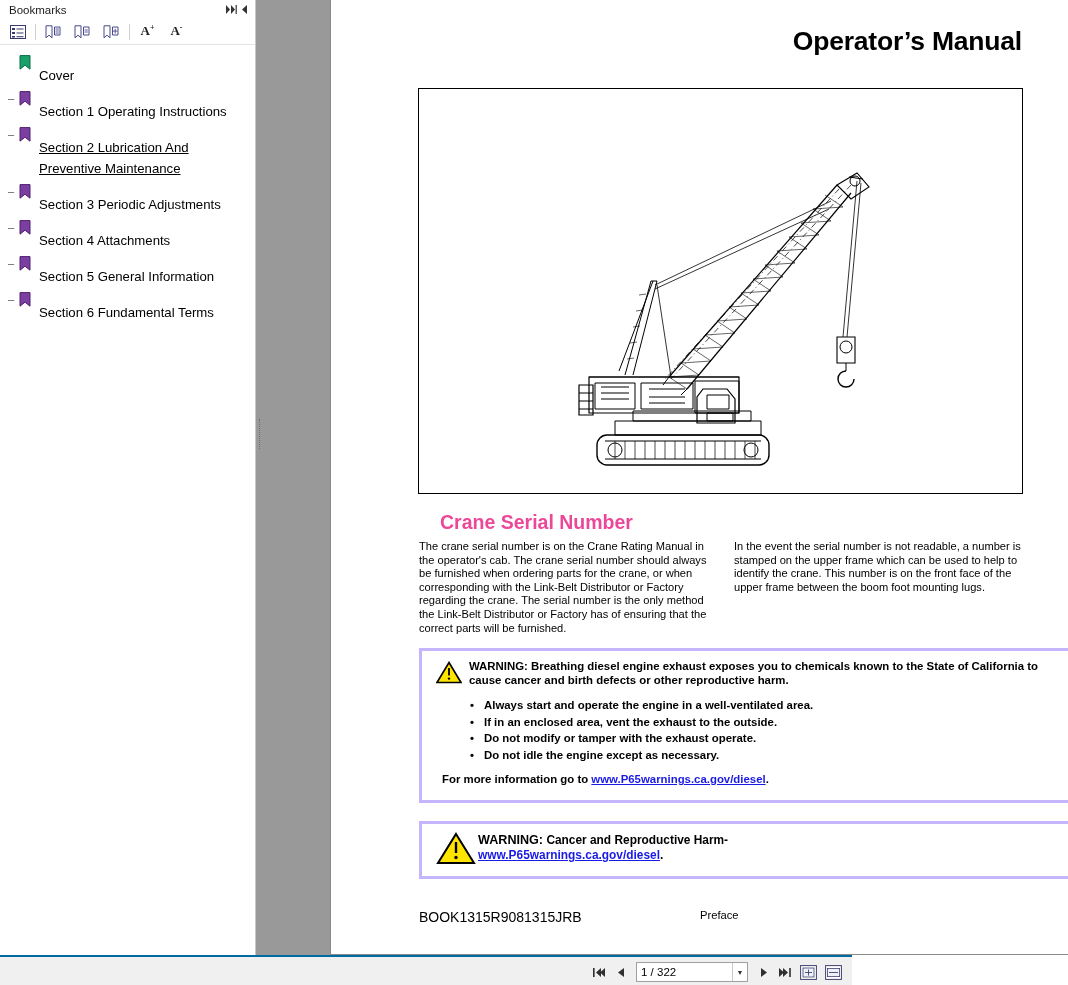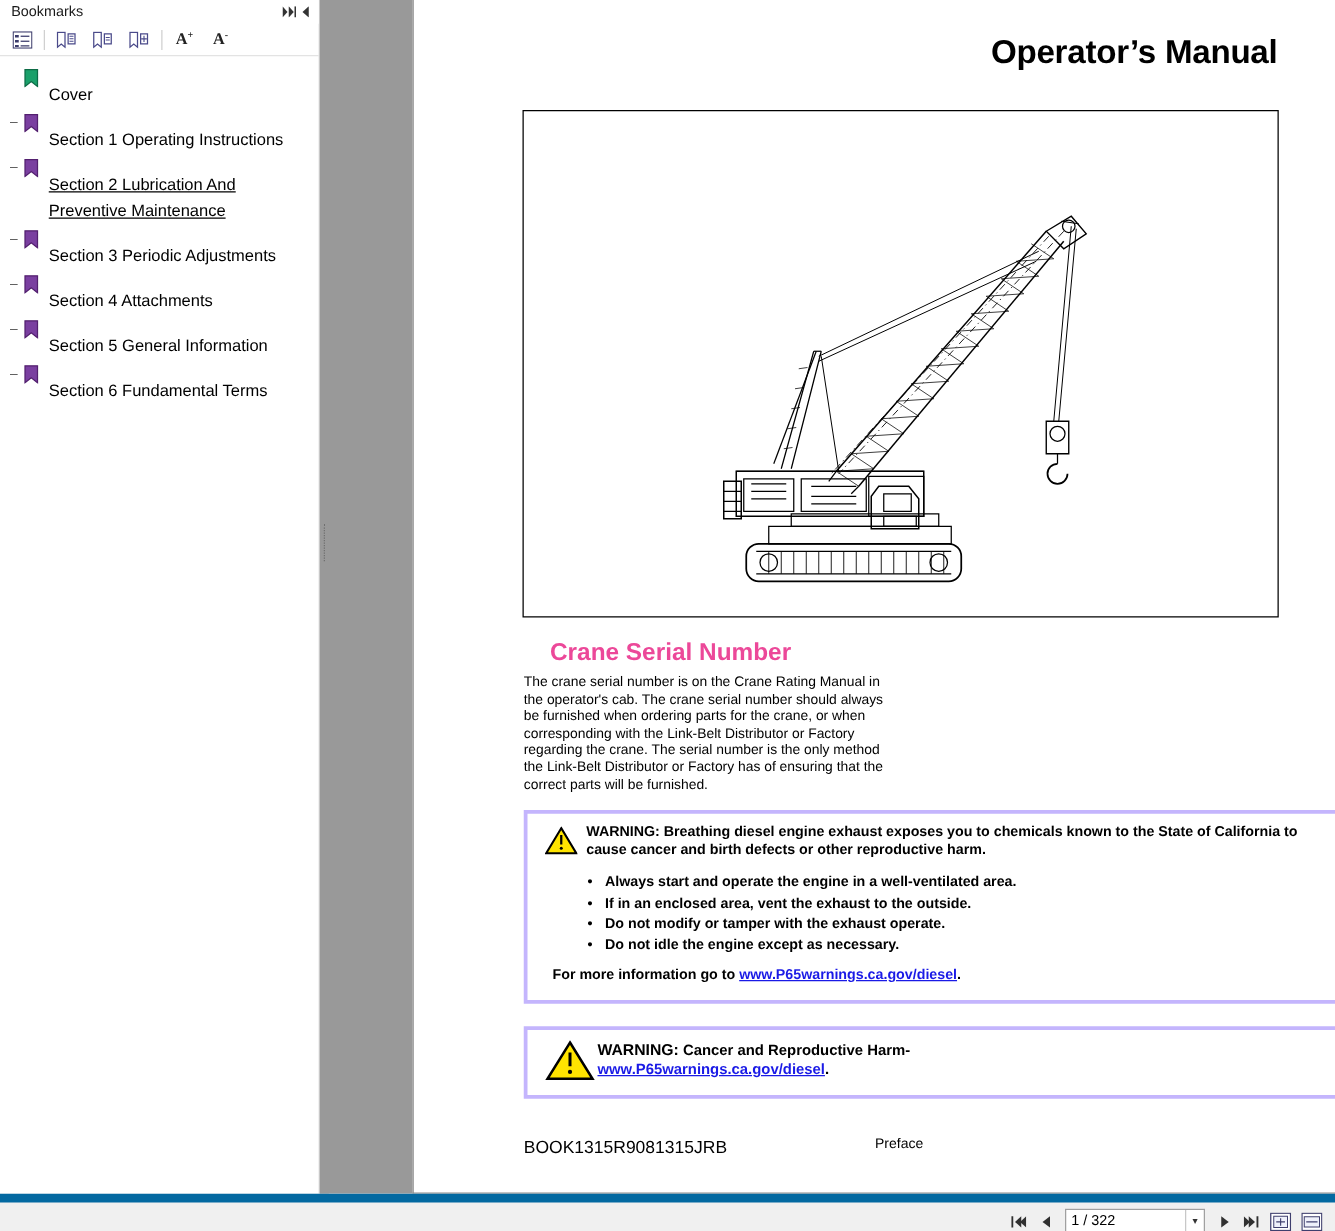--- a/index.html
+++ b/index.html
@@ -287,24 +287,24 @@
     left: 369px;
     top: 909px;
     font-size: 11.2px;
     color: #000;
   }
 
   
   .bottombar {
     position: absolute;
     left: 0; top: 955px;
-    width: 1068px;
+    width: 852px;
     height: 30px;
     background: #f0f0f0;
-    border-top: 7px solid #0369a1;
+    border-top: 2px solid #0369a1;
     box-sizing: border-box;
   }
   .nav-group {
     position: absolute;
     right: 8px;
     top: 0;
     height: 30px;
     display: flex;
     align-items: center;
     gap: 3px;
@@ -560,20 +560,21 @@
             <path d="M427 274 v8"></path>
             <path d="M427 282 a8 8 0 1 0 8 8" stroke-width="1.4"></path>
 
             <path d="M250 288 L244 296 M268 300 L262 306"></path>
           </g>
         </svg>
       </div>
 
       <div class="serial-heading">Crane Serial Number</div>
       <div class="col-left">The crane serial number is on the Crane Rating Manual in the operator's cab.  The crane serial number should always be furnished when ordering parts for the crane, or when corresponding with the Link-Belt Distributor or Factory regarding the crane.  The serial number is the only method the Link-Belt Distributor or Factory has of ensuring that the correct parts will be furnished.</div>
+      <div class="col-right">In the event the serial number is not readable, a number is stamped on the upper frame which can be used to help to identify the crane.  This number is on the front face of the upper frame between the boom foot mounting lugs.</div>
 
       <div class="warn-box warn-box-1">
         <div class="warn-row">
           <div class="warn-tri">
             <svg width="26" height="23" viewBox="0 0 26 23">
               <path d="M13 1.5 L25 21.5 L1 21.5 Z" fill="#ffe400" stroke="#000" stroke-width="1.6"></path>
               <path d="M13 7 v7.5" stroke="#000" stroke-width="1.8"></path>
               <circle cx="13" cy="17.6" r="1.2" fill="#000"></circle>
             </svg>
           </div>

